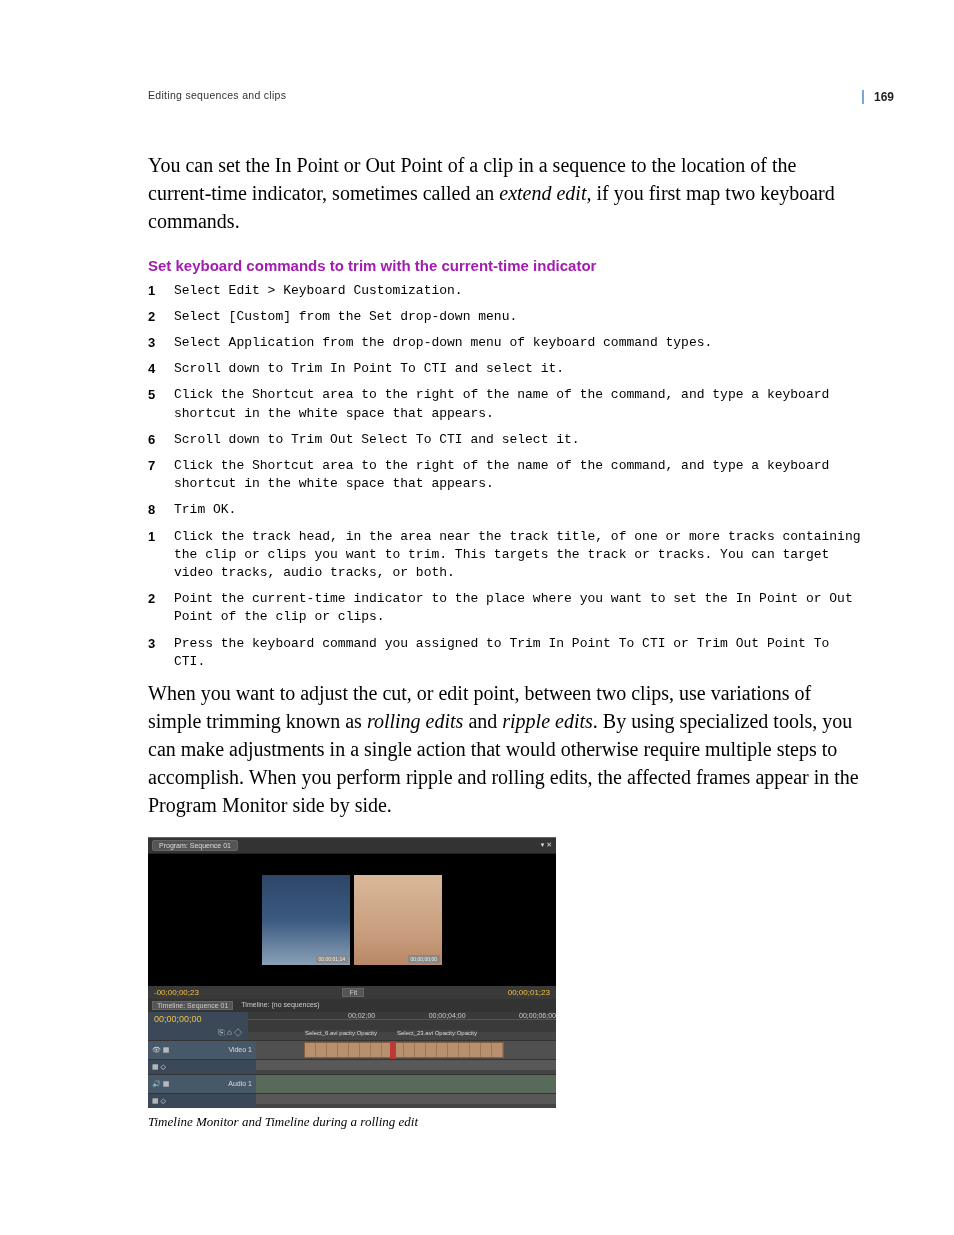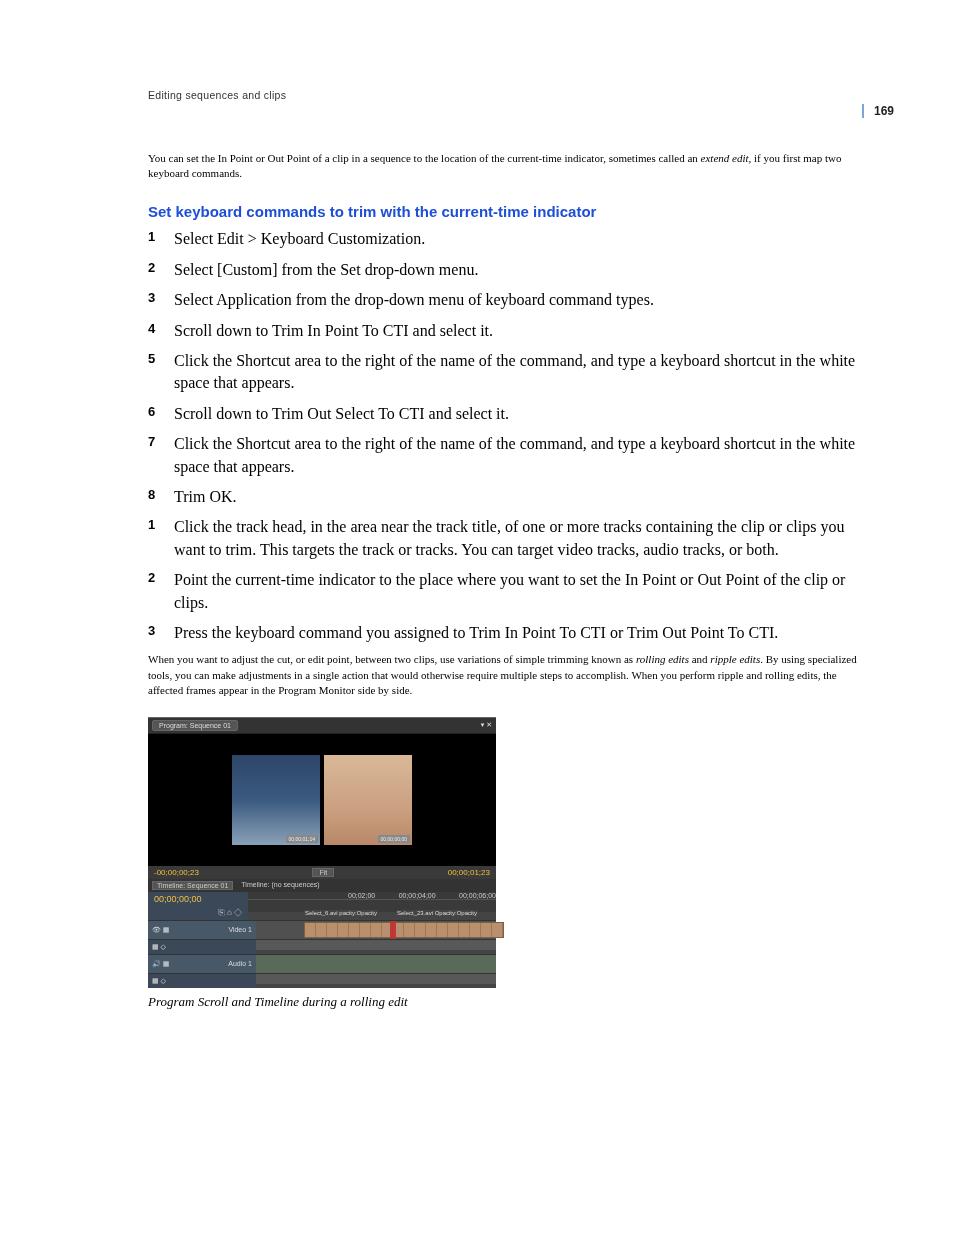--- a/index.html
+++ b/index.html
@@ -19,21 +19,21 @@
     font-size: 11px;
     letter-spacing: 0.3px;
     color: #333;
     line-height: 1.4;
     margin-bottom: 48px;
   }
   .running-head .line1 { }
   .running-head .line2 { font-weight: 400; font-size: 10.5px; }
   .page-number {
     position: absolute;
-    top: 104px;
+    top: 90px;
     right: 60px;
     font-family: "Myriad Pro", "Segoe UI", Arial, sans-serif;
     font-size: 12px;
     font-weight: 700;
     color: #222;
     border-left: 2px solid #7aa8d6;
     padding-left: 10px;
     line-height: 1.2;
   }
   h2.topic {
@@ -41,43 +41,43 @@
     font-weight: 700;
     font-size: 20px;
     margin: 28px 0 8px 0;
     color: #000;
   }
   h3.subtopic {
     font-family: "Myriad Pro", "Segoe UI", Arial, sans-serif;
     font-weight: 700;
     font-size: 15px;
     margin: 22px 0 6px 0;
-    color: #1d4ed8;
+    color: #a21caf;
   }
   p.body, .body {
-    font-size: 11px;
+    font-size: 20px;
     line-height: 1.4;
     margin: 4px 0;
     font-family: "Minion Pro", Georgia, "Times New Roman", serif;
   }
   em.term { font-style: italic; }
   ol.steps {
     list-style: none;
     padding: 0;
     margin: 6px 0 0 0;
     counter-reset: step;
   }
   ol.steps > li {
     counter-increment: step;
     position: relative;
     padding: 0 0 0 26px;
     margin: 8px 0;
-    font-size: 16px;
+    font-size: 13px;
     line-height: 1.4;
-    font-family: Liberation Serif, serif;
+    font-family: Liberation Mono, monospace;
   }
   ol.steps > li::before {
     content: counter(step);
     position: absolute;
     left: 0;
     top: 0;
     font-family: "Myriad Pro", "Segoe UI", Arial, sans-serif;
     font-weight: 700;
     font-size: 13px;
     color: #000;
@@ -89,21 +89,21 @@
   }
   .figure-caption {
     font-style: italic;
     font-size: 13px;
     margin-top: 6px;
     font-family: "Minion Pro", Georgia, "Times New Roman", serif;
     color: #000;
   }
   
   .mock {
-    width: 348px;
+    width: 408px;
     background: #4b4b4b;
     font-family: Arial, sans-serif;
     border-radius: 29px;
   }
   .mock .pm-tabbar {
     background: #333;
     border-top: 1px solid #666;
     border-bottom: 1px solid #222;
     display: flex;
     align-items: center;
@@ -319,16 +319,16 @@
             <span>Audio 1</span>
           </div>
           <div class="tl-track" style="background:#5a6a5a"></div>
         </div>
         <div class="tl-row">
           <div class="tl-head ctr">▦ ◇</div>
           <div class="tl-track" style="height:10px;background:#585858"></div>
         </div>
       </div>
     </div>
-    <div class="figure-caption">Program Scroll and Timeline during a rolling edit</div>
+    <div class="figure-caption">Timeline Monitor and Timeline during a rolling edit</div>
   </div>
 
 </div>
 
 </body></html>

